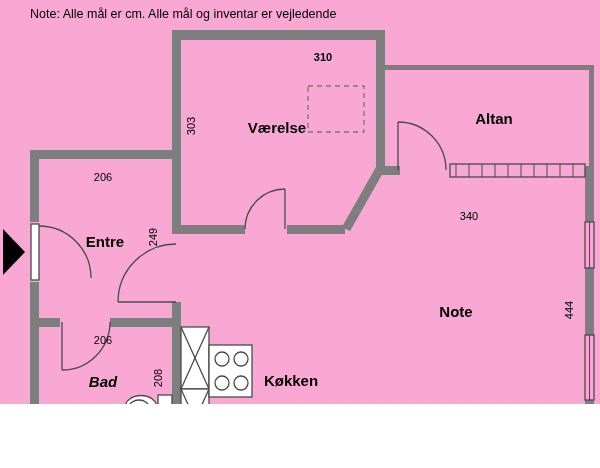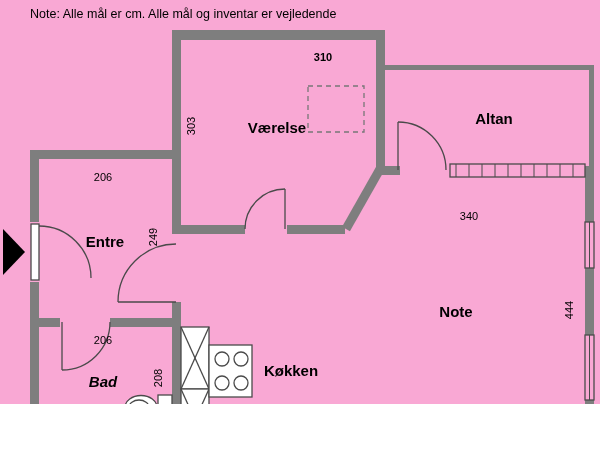--- a/index.html
+++ b/index.html
@@ -178,14 +178,14 @@
   <div class="lbl dim vert" style="left:153px; top:237px;">249</div>
 
   <div class="lbl room" style="left:456px; top:311px;">Note</div>
   <div class="lbl dim vert" style="left:569px; top:310px;">444</div>
   <div class="lbl dim" style="left:382px; top:437px;">627</div>
 
   <div class="lbl room" style="left:103px; top:381px;font-style:italic;">Bad</div>
   <div class="lbl dim" style="left:103px; top:340px;">206</div>
   <div class="lbl dim vert" style="left:158px; top:378px;">208</div>
 
-  <div class="lbl room" style="left:291px; top:370px;">Køkken</div>
+  <div class="lbl room" style="left:291px; top:380px;">Køkken</div>
 </div>
 
 </body></html>

